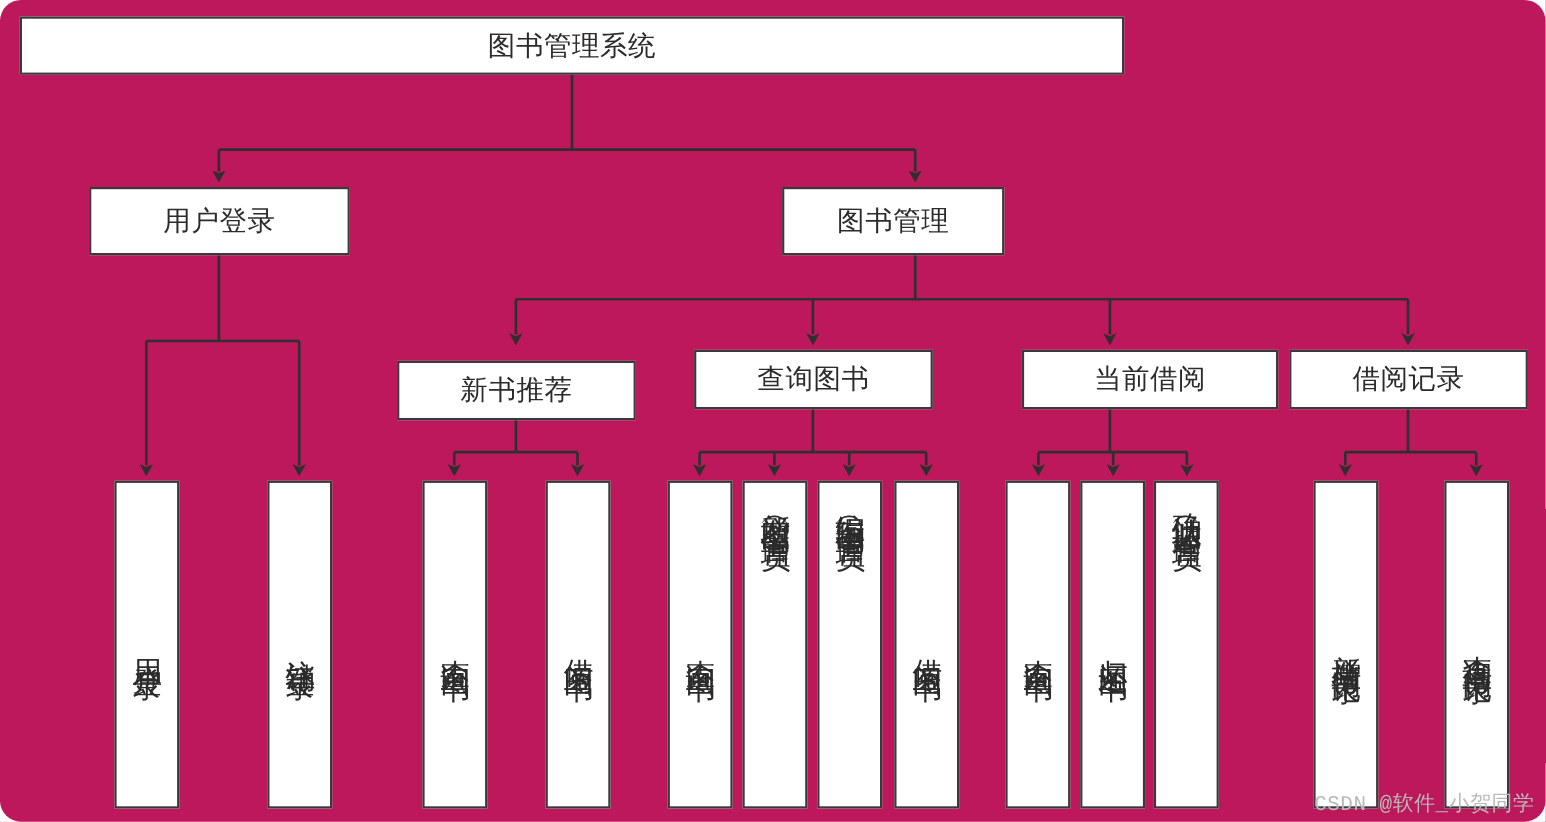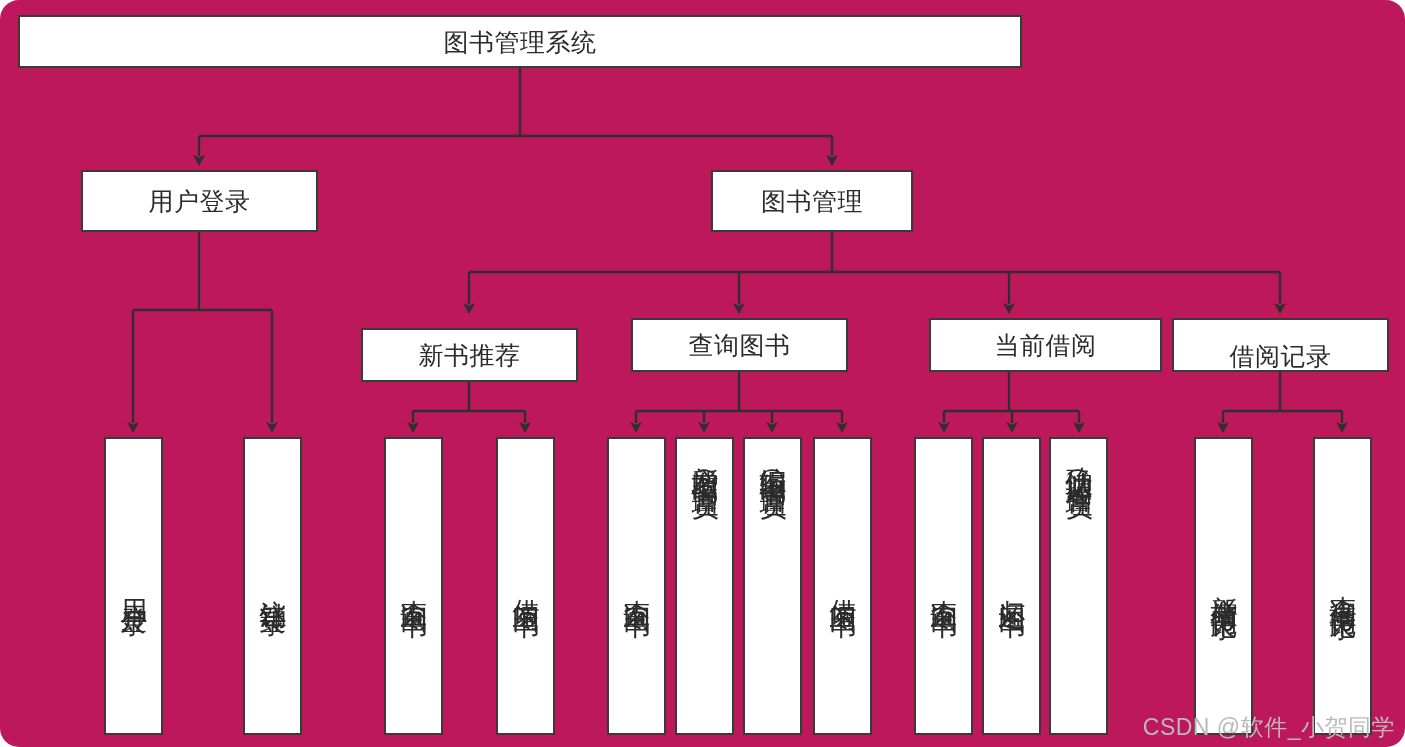--- a/index.html
+++ b/index.html
@@ -47,25 +47,26 @@
     letter-spacing:4px;
     white-space:nowrap;
   }
   
   .leaf.center{align-items:center;padding-top:0;}
 
   .watermark{
     position:absolute;
     right:10px;
     bottom:4px;
-    font-size:23px;
+    font-size:19px;
     color:#b9b9b9;
     letter-spacing:0.5px;
     z-index:5;
     white-space:nowrap;
+    font-family:Liberation Mono, monospace;
   }
 </style>
 </head>
 <body>
 
 <div id="canvas">
 
   <svg id="wires" viewBox="0 0 1405 747">
     <defs>
       <marker id="arrow" markerWidth="11" markerHeight="12" refX="1" refY="6" orient="auto" markerUnits="userSpaceOnUse">
@@ -134,21 +135,21 @@
   </div>
 
   <div class="node h-node" style="left:631px;top:318px;width:217px;height:54px;">
     <span class="lbl">查询图书</span>
   </div>
 
   <div class="node h-node" style="left:901px;top:318px;width:233px;height:54px;margin-left:28px;">
     <span class="lbl">当前借阅</span>
   </div>
 
-  <div class="node h-node" style="left:1172px;top:318px;width:217px;height:54px;align-items:flex-end;">
+  <div class="node h-node" style="left:1172px;top:318px;width:217px;height:54px;">
     <span class="lbl">借阅记录</span>
   </div>
 
   <div class="node leaf center" style="left:104px;top:437px;width:59px;height:298px;">
     <span class="lbl">用户登录</span>
   </div>
 
   <div class="node leaf center" style="left:243px;top:437px;width:59px;height:298px;">
     <span class="lbl">注销登录</span>
   </div>

